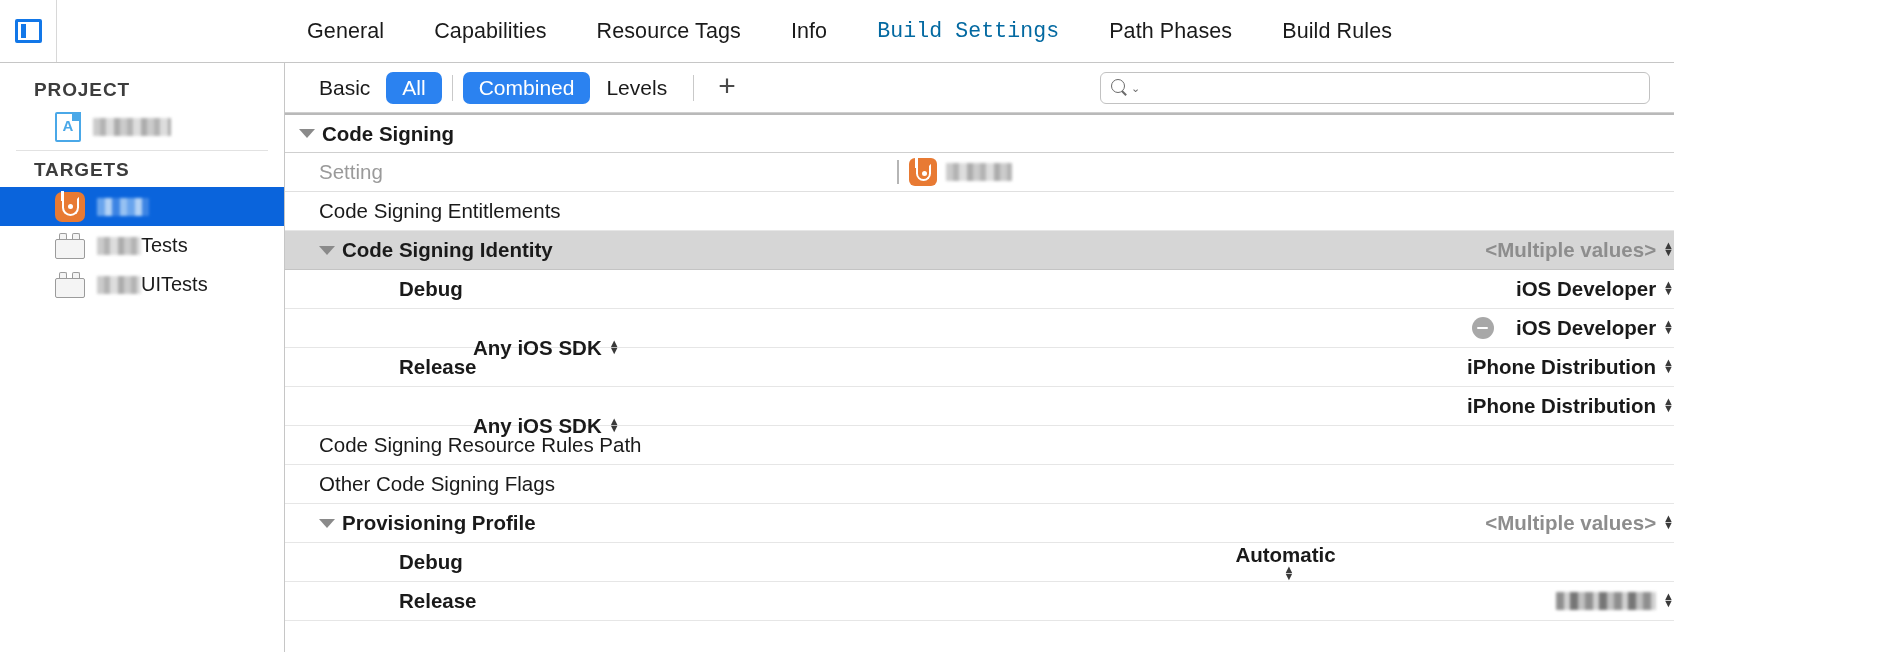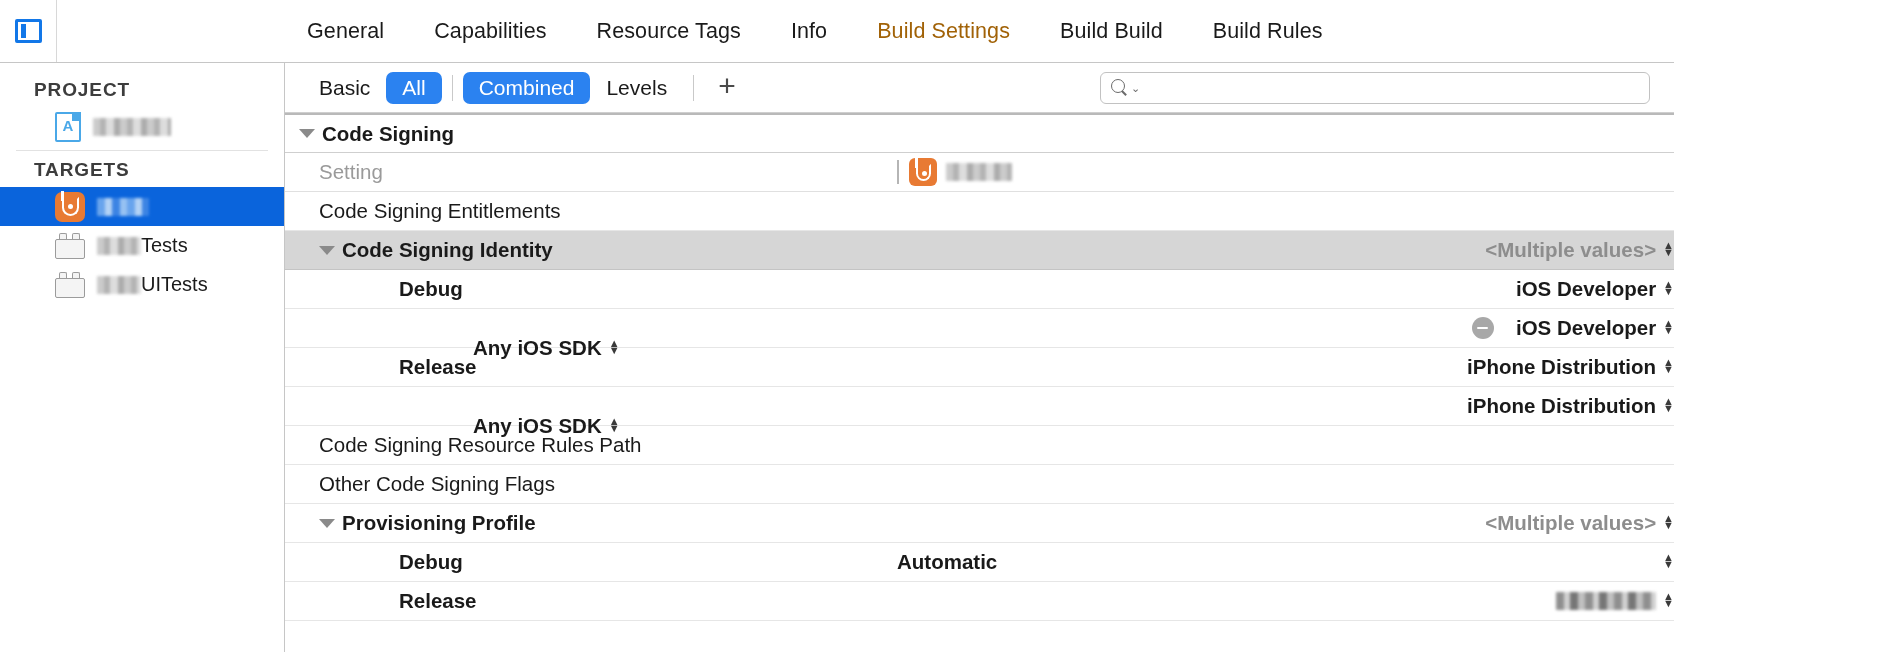--- a/index.html
+++ b/index.html
@@ -45,21 +45,21 @@
     margin-left: 225px;
   }
   .tab {
     font-size: 21.5px;
     color: #1a1a1a;
     padding: 0 25px;
     white-space: nowrap;
     letter-spacing: 0.1px;
     cursor: default;
   }
-  .tab.active { color: #a16207; }
+  .tab.active { color: #0369a1; font-family: Liberation Mono, monospace; }
 
   
   .body { flex: 1; display: flex; min-height: 0; }
 
   
   .sidebar {
     width: 285px; min-width: 285px;
     background: #ffffff;
     border-right: 1px solid #c6c6c6;
     padding-top: 10px;
@@ -324,21 +324,21 @@
   <div class="tabbar">
     <div class="panel-toggle">
       <div class="panel-toggle-glyph"></div>
     </div>
     <div class="tabs" id="tab-list">
         <div class="tab">General</div>
         <div class="tab">Capabilities</div>
         <div class="tab">Resource Tags</div>
         <div class="tab">Info</div>
         <div class="tab active">Build Settings</div>
-        <div class="tab">Build Build</div>
+        <div class="tab">Path Phases</div>
         <div class="tab">Build Rules</div>
       </div>
   </div>
 
   <div class="body">
 
     <div class="sidebar">
       <div class="section-label">PROJECT</div>
 
       <div class="srow">
@@ -533,21 +533,21 @@
                   <span class="stepper" style="font-size: 11px;">
                     <span>▲</span>
                     <span>▼</span>
                   </span>
                 </div>
               </div>
               <div class="row">
                 <div class="cell-name indent2">
                   <span class="bold">Debug</span>
                 </div>
-                <div class="cell-value" style="justify-content: space-between;">
+                <div class="cell-value" style="justify-content: space-between; flex-direction: column;">
                   <span class="bold ">Automatic</span>
                   <span class="stepper" style="font-size: 11px;">
                     <span>▲</span>
                     <span>▼</span>
                   </span>
                 </div>
               </div>
               <div class="row">
                 <div class="cell-name indent2">
                   <span class="bold">Release</span>

